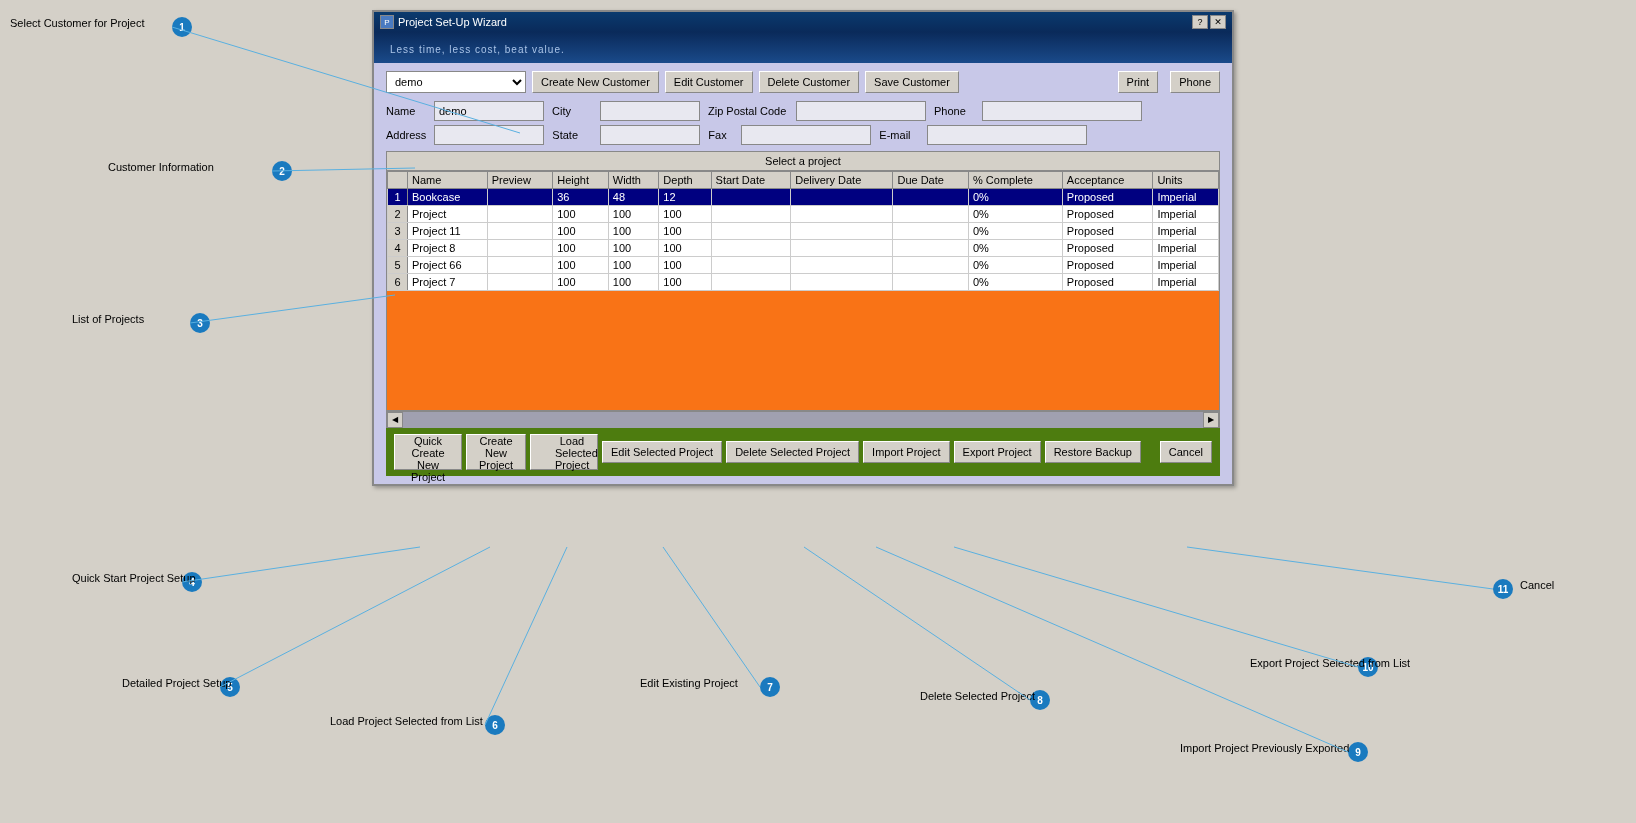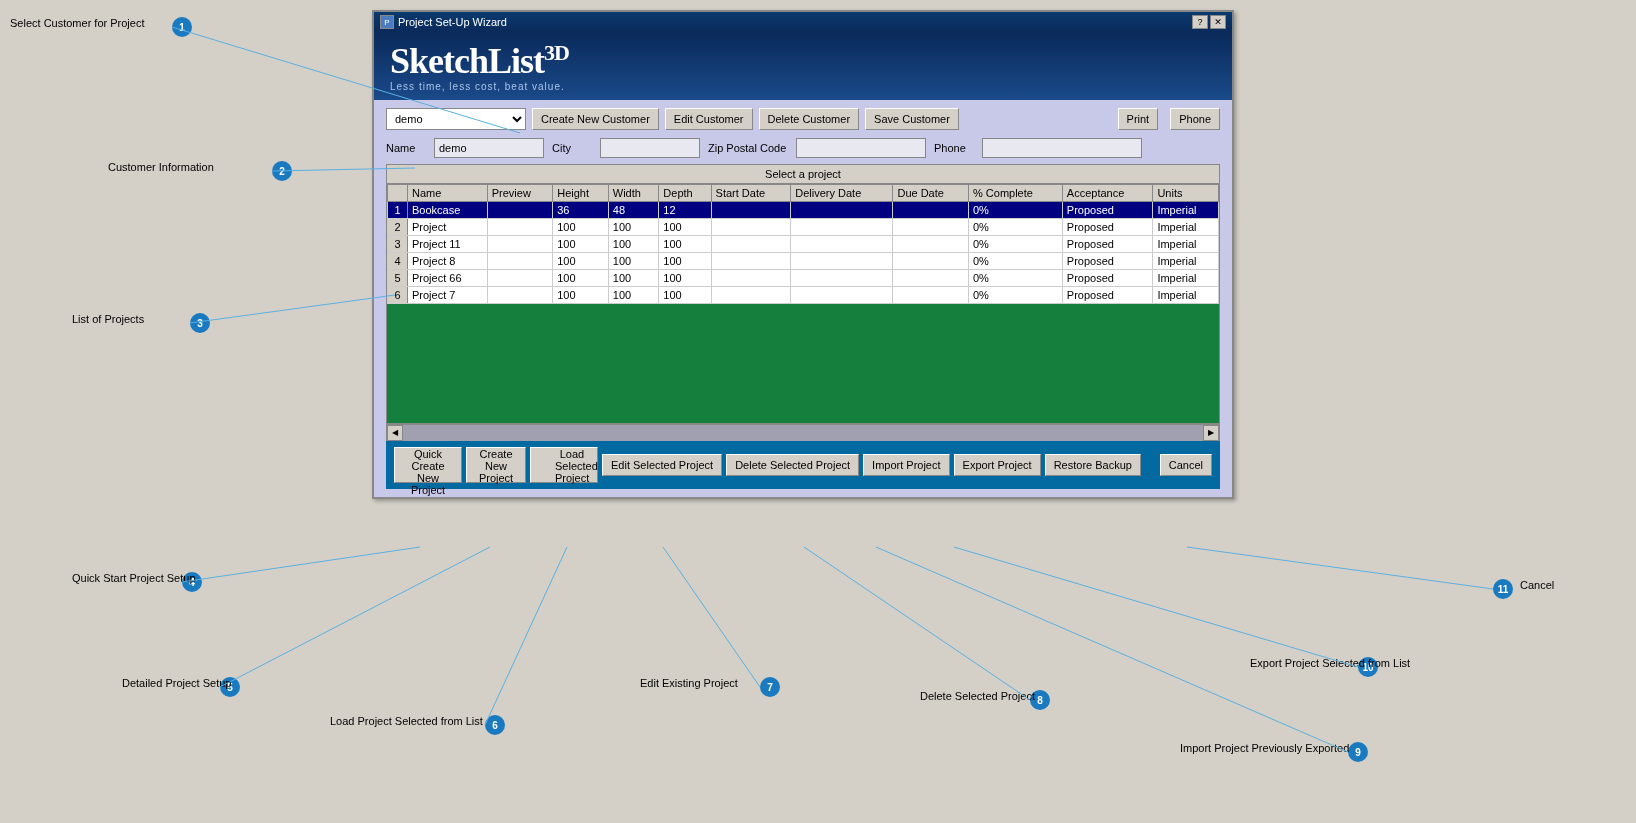--- a/index.html
+++ b/index.html
@@ -145,21 +145,21 @@
       border: 1px solid #888;
       background: #e8e8f0;
       padding: 1px 4px;
       font-size: 11px;
     }
 
     
     .project-section {
       border: 1px solid #888;
       margin-top: 6px;
-      background: #15803d;
+      background: #f97316;
     }
     .project-section-header {
       background: #d4d0c8;
       text-align: center;
       padding: 3px;
       font-size: 11px;
       border-bottom: 1px solid #888;
     }
     .project-table {
       width: 100%;
@@ -229,21 +229,21 @@
       height: 16px;
       background: #a0a0b0;
     }
 
     
     .button-row {
       display: flex;
       gap: 4px;
       align-items: center;
       padding: 6px 8px;
-      background: #0369a1;
+      background: #4d7c0f;
     }
 
     
     .annotations-svg {
       position: absolute;
       top: 0;
       left: 0;
       width: 1636px;
       height: 823px;
       pointer-events: none;
@@ -259,23 +259,20 @@
       <div class="title-bar-icon">P</div>
       <span>Project Set-Up Wizard</span>
     </div>
     <div class="title-bar-controls">
       <button class="title-btn">?</button>
       <button class="title-btn">✕</button>
     </div>
   </div>
 
   <div class="logo-area">
-    <div class="logo-text">
-      <span>SketchList</span><span class="three-d">3D</span>
-    </div>
     <div class="logo-tagline">Less time, less cost, beat value.</div>
   </div>
 
   <div class="content">
 
     <div class="customer-row">
       <select class="customer-select">
         <option>demo</option>
       </select>
       <button class="btn">Create New Customer</button>
@@ -292,20 +289,30 @@
       <span class="field-label">Name</span>
       <input class="field-input" style="width: 110px;" value="demo">
       <span class="field-label">City</span>
       <input class="field-input" style="width: 100px;">
       <span class="field-label" style="min-width:80px;">Zip Postal Code</span>
       <input class="field-input" style="width: 130px;">
       <span class="field-label">Phone</span>
       <input class="field-input" style="width: 160px;">
     </div>
 
+    <div class="field-row">
+      <span class="field-label">Address</span>
+      <input class="field-input" style="width: 110px;">
+      <span class="field-label">State</span>
+      <input class="field-input" style="width: 100px;">
+      <span class="field-label" style="min-width:25px;">Fax</span>
+      <input class="field-input" style="width: 130px;">
+      <span class="field-label">E-mail</span>
+      <input class="field-input" style="width: 160px;">
+    </div>
 
     <div class="project-section">
       <div class="project-section-header">Select a project</div>
       <div style="overflow-x:auto;">
         <table class="project-table">
           <thead>
             <tr>
               <th style="width:20px;"></th>
               <th>Name</th>
               <th>Preview</th>

